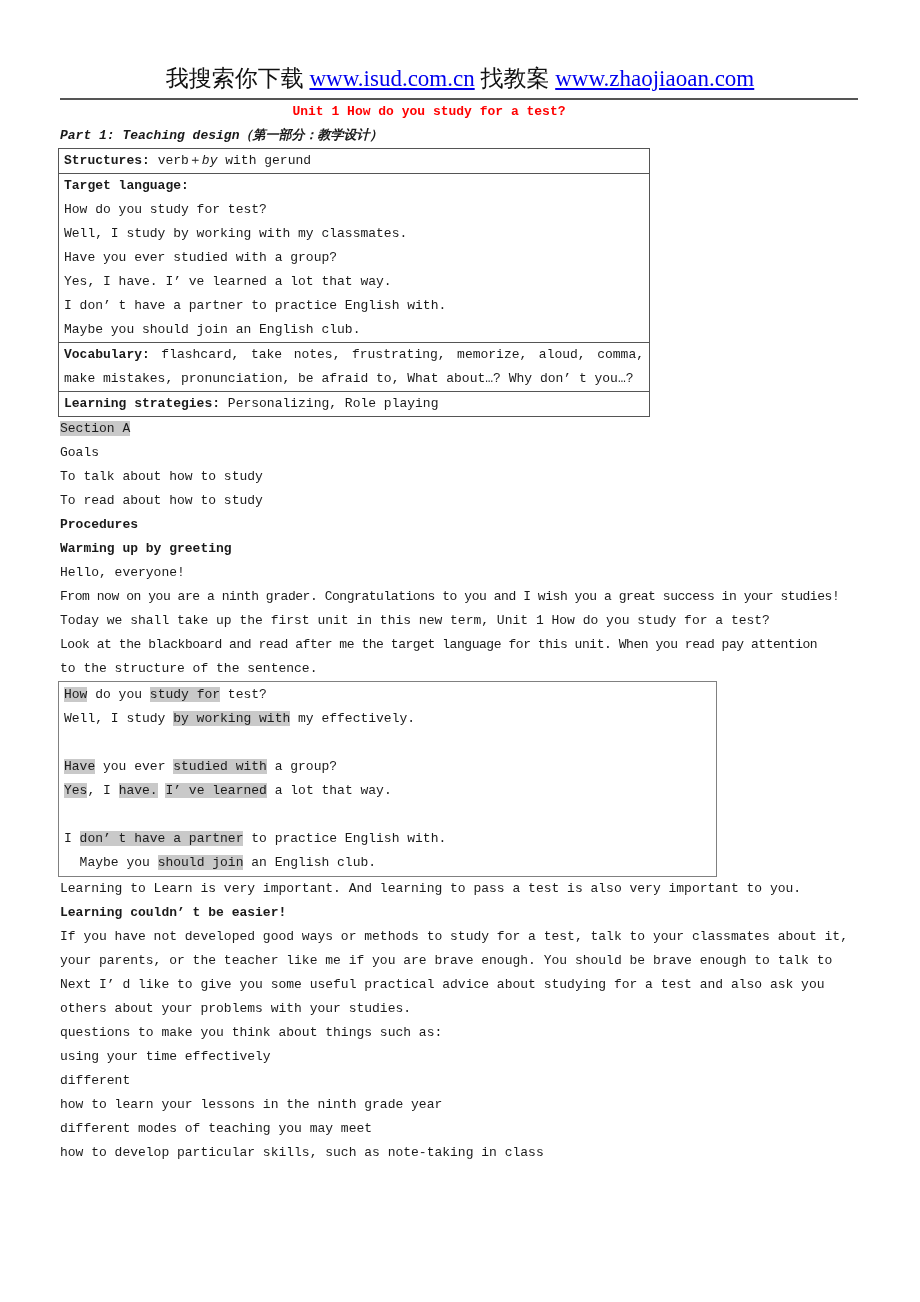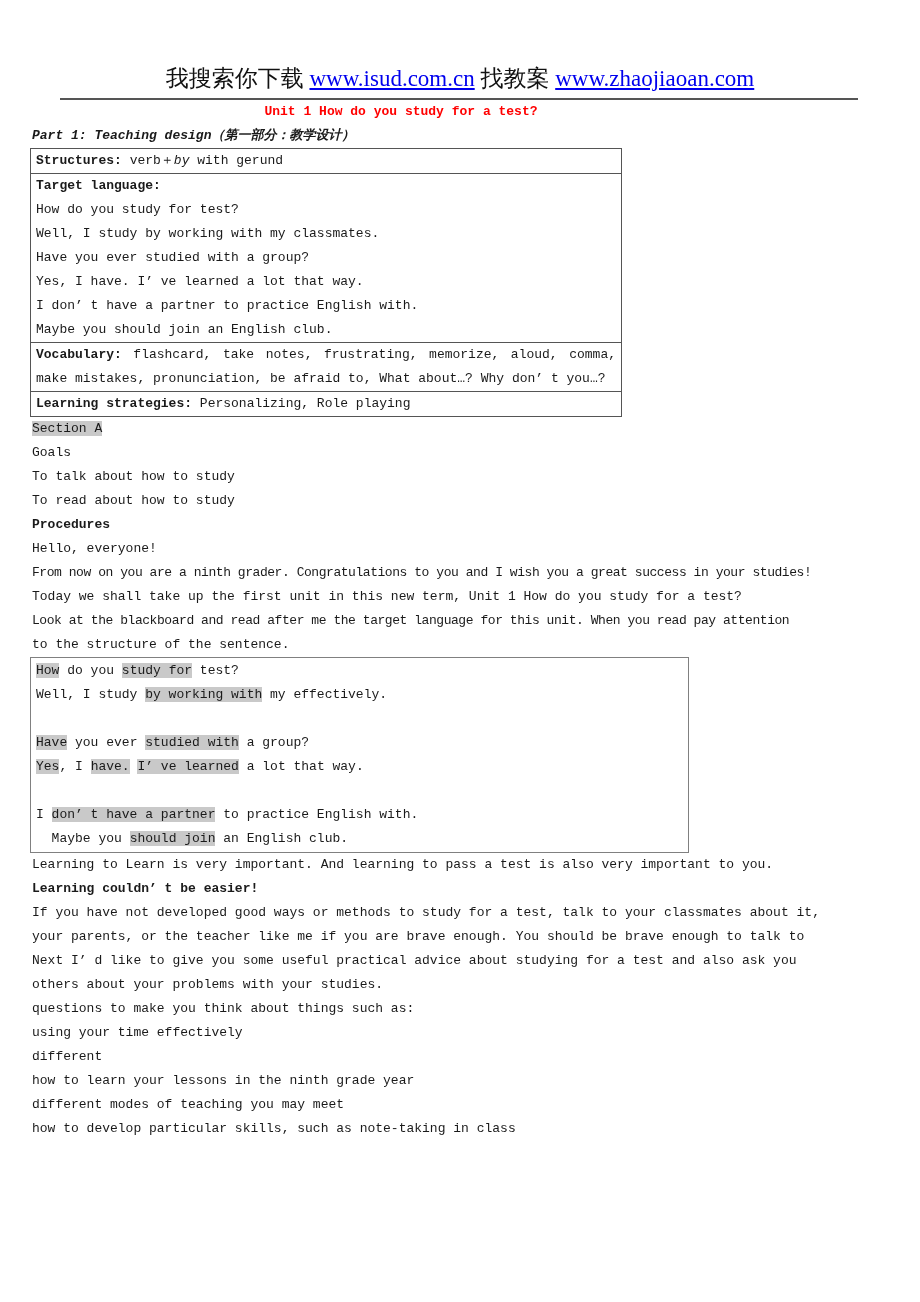--- a/index.html
+++ b/index.html
@@ -12,21 +12,21 @@
     font-family:"Liberation Mono","DejaVu Sans Mono",monospace;
     font-size:13px;color:#1a1a1a;
   }
   .header{
     padding-top:64px;text-align:center;
     font-family:"Liberation Serif","DejaVu Serif",serif;
     font-size:23px;line-height:30px;color:#111;
   }
   .header a{color:var(--link);text-decoration:underline;cursor:pointer;}
   .rule{margin:4px 62px 0 60px;height:2px;background:var(--rule);}
-  .content{margin-left:32px;width:800px;line-height:24px;}
+  .content{margin-left:60px;width:800px;line-height:24px;}
   .line{white-space:pre;line-height:24px;}
   .tight{letter-spacing:-0.45px;}
   .b{font-weight:bold;}
   .i{font-style:italic;}
   .hl{background:var(--hl);}
   .doc-title{text-align:center;color:var(--red);font-weight:bold;line-height:24px;margin-right:62px;}
   .part-heading{font-weight:bold;line-height:24px;white-space:pre;font-style:italic;}
   table.info{
     border-collapse:collapse;width:592px;margin-left:-2px;
   }
@@ -87,20 +87,21 @@
       </tr>
     </tbody>
       </table>
 
     <div>
         <div class="line"><span class="hl">Section A</span></div>
         <div class="line"><span>Goals</span></div>
         <div class="line"><span>To talk about how to study</span></div>
         <div class="line"><span>To read about how to study</span></div>
         <div class="line"><span class="b">Procedures</span></div>
+        <div class="line"><span class="b">Warming up by greeting</span></div>
         <div class="line"><span>Hello, everyone!</span></div>
         <div class="line tight"><span>From now on you are a ninth grader. Congratulations to you and I wish you a great success in your studies!</span></div>
         <div class="line"><span>Today we shall take up the first unit in this new term, Unit 1 How do you study for a test?</span></div>
         <div class="line tight"><span>Look at the blackboard and read after me the target language for this unit. When you read pay attention</span></div>
         <div class="line"><span>to the structure of the sentence.</span></div>
       </div>
 
     <div class="tl-box">
         <div class="line"><span class="hl">How</span><span> do you </span><span class="hl">study for</span><span> test?</span></div>
         <div class="line"><span>Well, I study </span><span class="hl">by working with</span><span> my effectively.</span></div>

